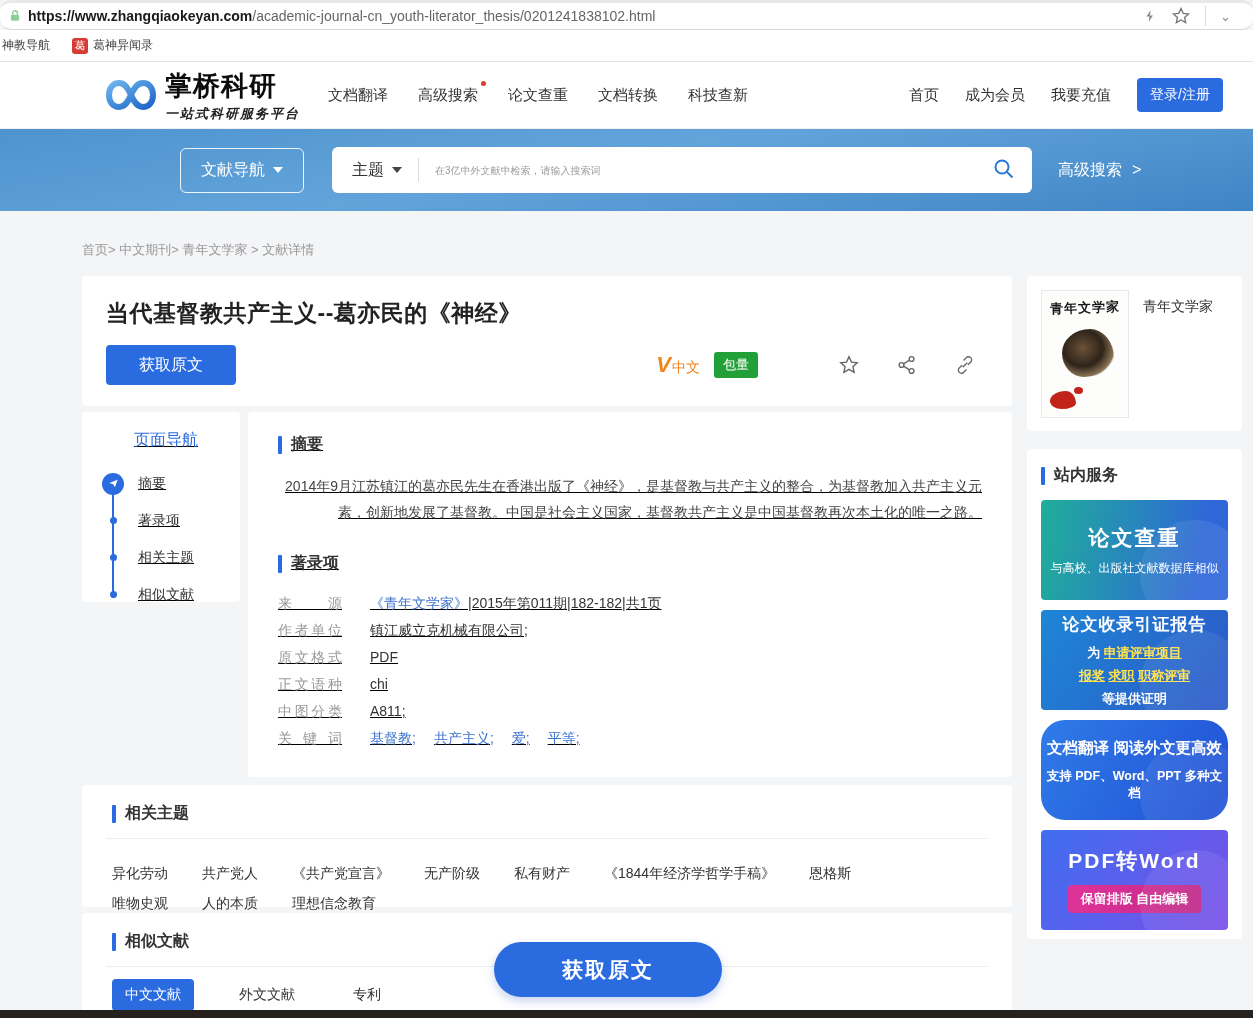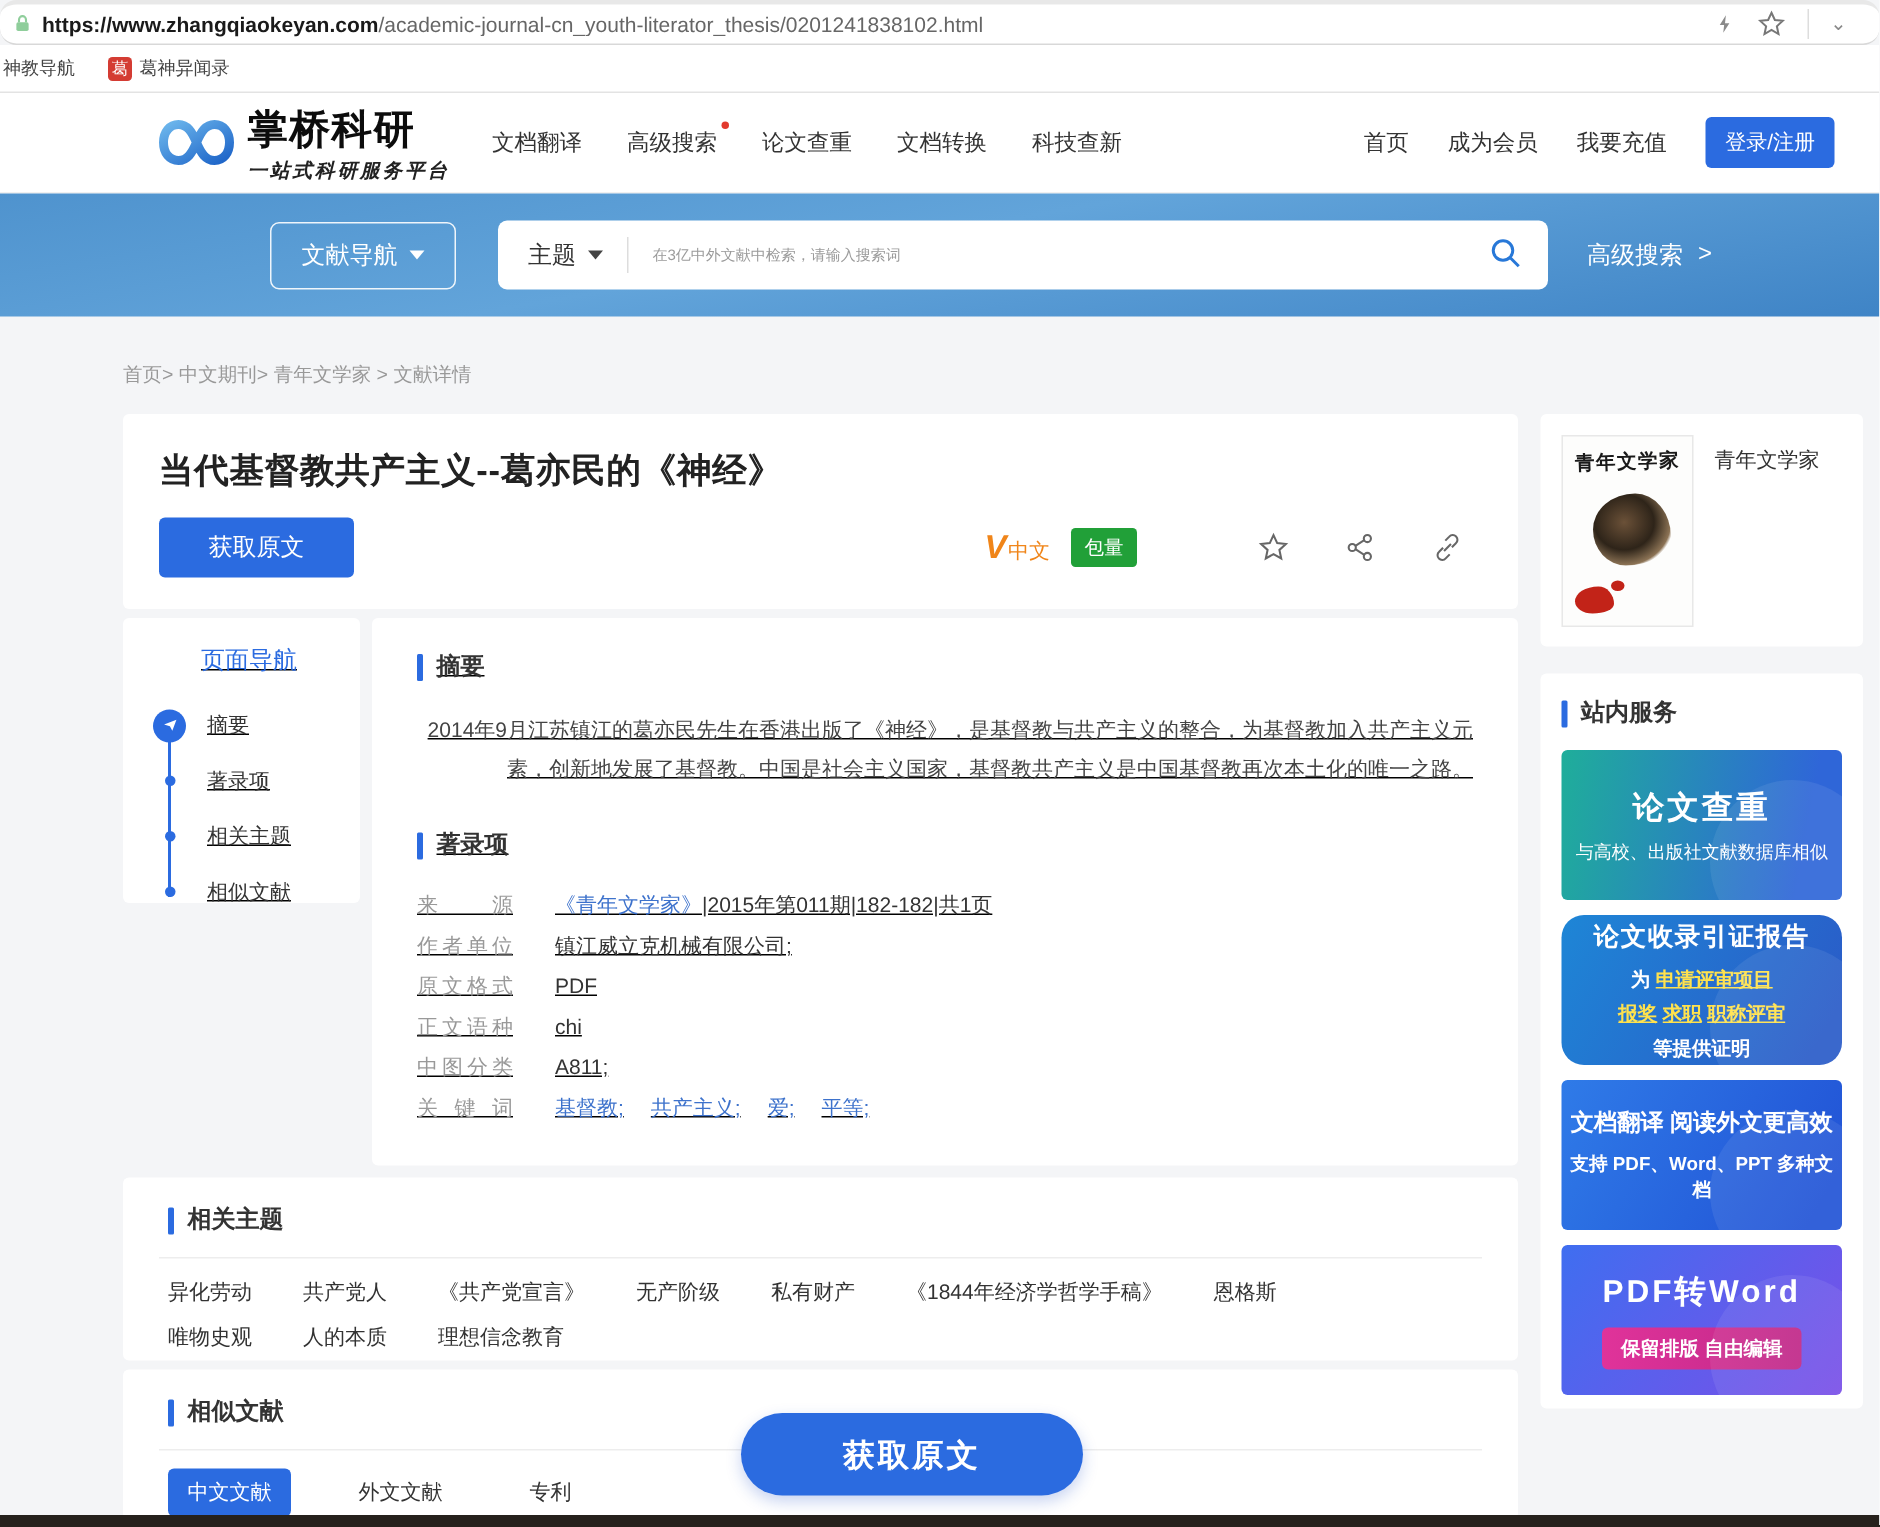--- a/index.html
+++ b/index.html
@@ -91,21 +91,21 @@
   .rec-rows { margin-top:16px; }
   .rec-row { display:flex; font-size:14px; line-height:27px; }
   .rec-label { width:64px; color:#999; text-align:justify; text-align-last:justify; flex:none; margin-right:28px; }
   .rec-val { color:#333; }
   .blue-link { color:#3d72cc; cursor:pointer; text-decoration:none; }
   .kw-links { display:flex; gap:18px; }
 
   
   .related-card { height:122px; padding:18px 30px; margin-bottom:6px; }
   .card-divider { border:none; border-top:1px solid #ededed; margin:14px -6px 0; }
-  .topics-row { display:flex; gap:34px; margin-top:14px; font-size:14px; color:#333; }
+  .topics-row { display:flex; gap:34px; margin-top:26px; font-size:14px; color:#333; }
   .topics-row span { cursor:pointer; white-space:nowrap; }
   .topics-row.second { margin-top:12px;align-items:center; }
 
   
   .similar-card { height:100px; padding:18px 30px; }
   .tabs-row { display:flex; align-items:center; gap:32px; margin-top:12px; }
   .tab { font-size:14px; color:#333; padding:7px 13px; cursor:pointer; }
   .tab.active { background:#2b6be0; color:#fff; border-radius:4px; }
 
   
@@ -118,22 +118,22 @@
   .cover-blob { position:absolute; left:20px; top:38px; width:52px; height:48px; background:radial-gradient(ellipse at 40% 40%, #6b5138 0%, #2e2419 45%, #8c7355 70%, transparent 75%); border-radius:54% 46% 58% 42%/50% 60% 40% 50%; }
   .cover-splash { position:absolute; left:8px; bottom:8px; width:26px; height:18px; background:#c22318; border-radius:60% 40% 55% 45%/55% 65% 35% 45%; }
   .cover-splash::after { content:""; position:absolute; right:-7px; top:-4px; width:9px; height:7px; background:#c22318; border-radius:50%; }
   .journal-name { font-size:14px; color:#333; margin-top:8px; cursor:pointer; }
 
   .services-card { height:490px; padding:16px 14px 14px; }
   .svc-cards { margin-top:14px; }
   .svc { height:100px; border-radius:4px; margin-bottom:10px; color:#fff; display:flex; flex-direction:column; align-items:center; justify-content:center; cursor:pointer; position:relative; overflow:hidden; text-align:center; }
   .svc::after { content:""; position:absolute; right:-22px; bottom:-30px; width:110px; height:110px; border-radius:50%; background:rgba(255,255,255,.08); }
   .svc1 { background:linear-gradient(100deg,#1fae9a 0%,#2f66d8 85%); }
-  .svc2 { background:linear-gradient(120deg,#1e86d6 0%,#2a5cc8 90%);border-radius:15px; }
-  .svc3 { background:linear-gradient(120deg,#2f7be8 0%,#2254d6 90%); }
+  .svc2 { background:linear-gradient(120deg,#1e86d6 0%,#2a5cc8 90%); }
+  .svc3 { background:linear-gradient(120deg,#2f7be8 0%,#2254d6 90%);border-radius:24px; }
   .svc4 { background:linear-gradient(130deg,#3f6ef0 0%,#7a4fe8 100%); }
   .svc-title-lg { font-size:21px; font-weight:bold; letter-spacing:2px; }
   .svc-title-md { font-size:17px; font-weight:bold; letter-spacing:1px; }
   .svc-title-sm { font-size:15.5px; font-weight:bold; }
   .svc-sub { font-size:12px; margin-top:8px; }
   .svc-sub-serif { font-size:12.5px; margin-top:9px; font-weight:bold; }
   .svc-line { font-size:13px; margin-top:5px; font-weight:bold; }
   .yellow-link { color:#ffe24d; text-decoration:underline; cursor:pointer; }
   .svc2 .svc-title-md { margin-bottom:3px; }
   .magenta-pill { margin-top:10px; background:linear-gradient(90deg,#e0339a,#c02888); font-size:13px; font-weight:bold; padding:5px 13px; border-radius:4px; }

